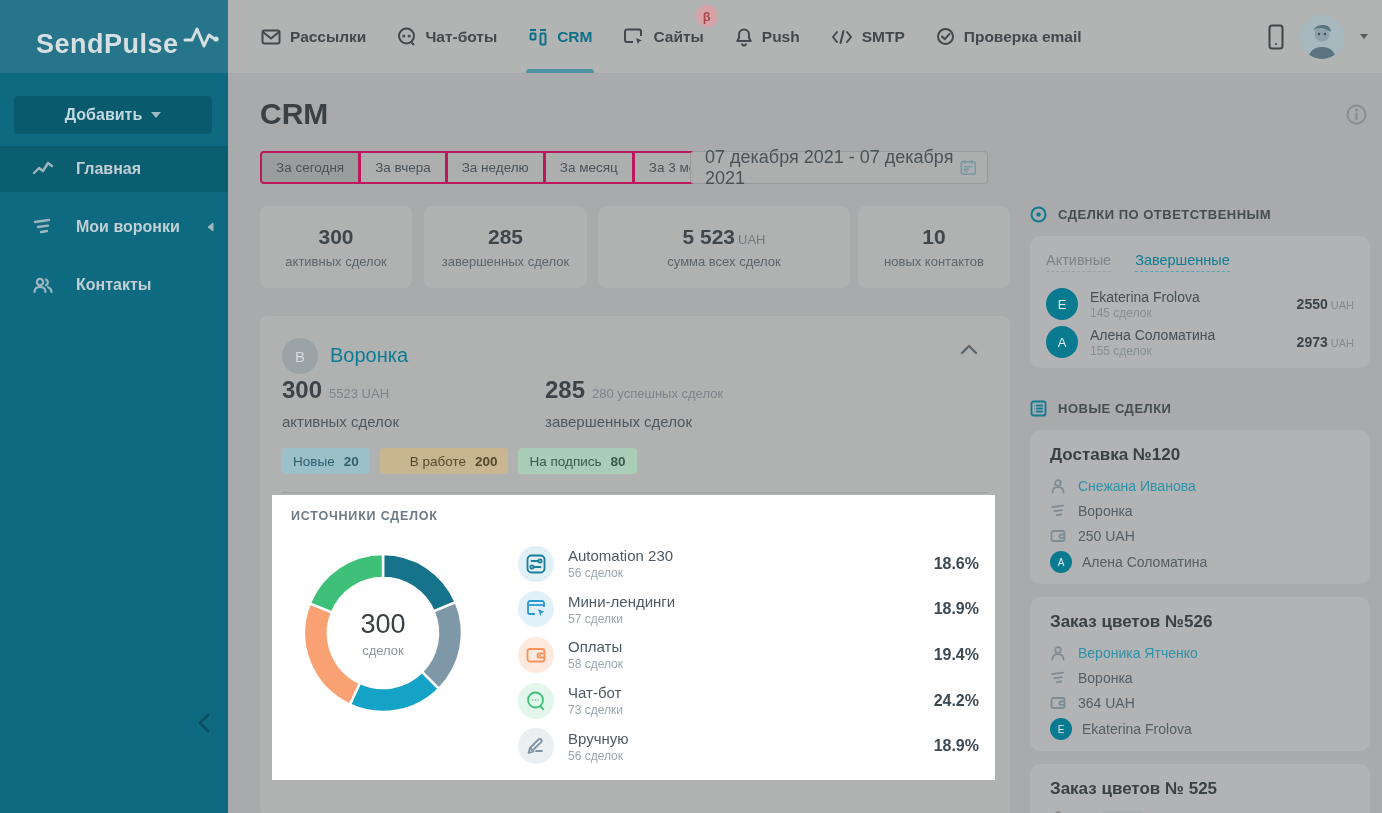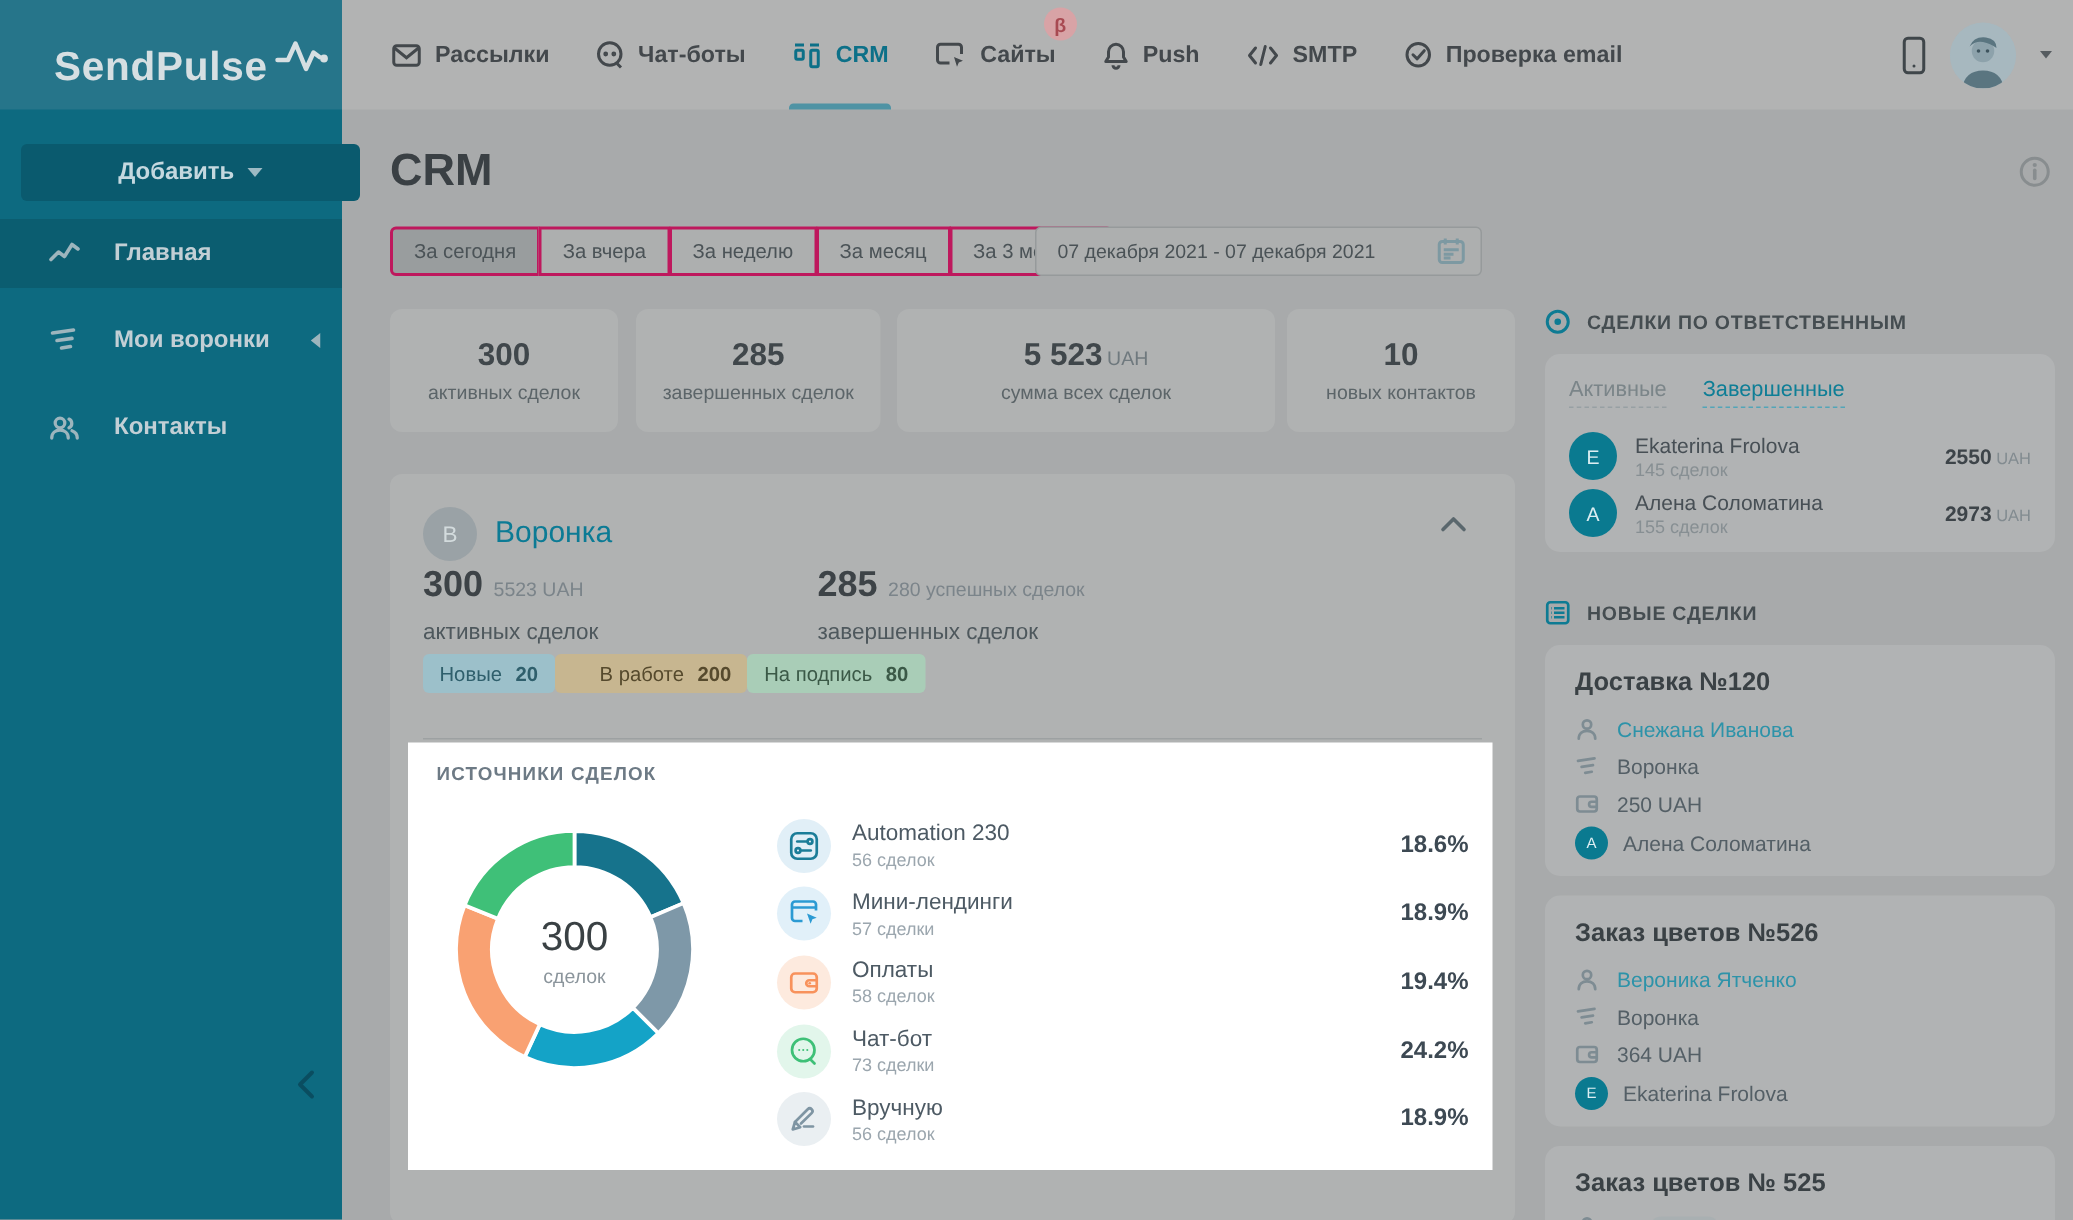--- a/index.html
+++ b/index.html
@@ -4,21 +4,21 @@
 <style>
   * { margin:0; padding:0; box-sizing:border-box; }
   html,body { width:1382px; height:813px; overflow:hidden;
     font-family:"Liberation Sans","DejaVu Sans",sans-serif; background:#a8aaab; }
 
   
   .sidebar { position:absolute; left:0; top:0; width:228px; height:813px; background:#0d6a80; }
   .logo-block { height:73px; background:#26758a; display:flex; align-items:center; padding-left:36px; }
   .logo-text { font-size:27px; font-weight:bold; color:#d6dfe2; letter-spacing:.5px;margin-top:16px; }
   .logo-pulse { margin-left:4px; }
-  .add-btn { position:absolute; left:14px; top:96px; width:226px; height:38px; background:#0a5a6e;
+  .add-btn { position:absolute; left:14px; top:96px; width:198px; height:38px; background:#0a5a6e;
     border:none; border-radius:4px; color:#c4d8df; font-size:16px; font-weight:600;
     display:flex; align-items:center; justify-content:center; gap:9px; cursor:pointer; }
   .caret-down { width:0; height:0; border-left:5px solid transparent; border-right:5px solid transparent; border-top:6px solid #9dbac4; }
   .side-menu { position:absolute; left:0; top:146px; width:228px; }
   .side-item { height:46px; display:flex; align-items:center; padding-left:32px; gap:22px;
     color:#c2cfd5; font-size:16px; font-weight:600; position:relative; cursor:pointer; }
   .side-item.active { background:rgba(0,0,0,.12); }
   .side-item + .side-item { margin-top:12px; }
   .side-item svg { stroke:#9db5bd; }
   .side-sub-caret { position:absolute; right:14px; }
@@ -44,21 +44,21 @@
   .page-title { position:absolute; left:260px; top:97px; font-size:30px; font-weight:bold; color:#3a4044; }
   .info-icon { position:absolute; left:1346px; top:104px; }
   .filters { position:absolute; left:260px; top:151px; display:flex; }
   .filter-btn { height:33px; padding:0 14px; background:#adafaf; border:2px solid #be185d;
     font-size:13.5px; color:#4b5357; margin-left:-1px; cursor:pointer; font-family:inherit; }
   .filter-btn:first-child { border-radius:4px 0 0 4px; margin-left:0; }
   .filter-btn:last-child { border-radius:0 4px 4px 0; }
   .filter-btn.active { background:#999d9e; }
   .datefield { position:absolute; left:690px; top:151px; width:298px; height:33px; background:#adafaf;
     border:1px solid #969a9b; border-radius:4px; display:flex; align-items:center;
-    padding:0 10px 0 14px; font-size:13px; color:#4a5256; cursor:pointer; }
+    padding:0 10px 0 14px; font-size:18px; color:#4a5256; cursor:pointer; }
   .datefield svg { margin-left:auto; }
 
   
   .stat-card { position:absolute; top:206px; height:82px; background:#b0b2b2; border-radius:8px;
     display:flex; flex-direction:column; align-items:center; justify-content:center; gap:5px; }
   .stat-value { font-size:21px; font-weight:bold; color:#40474b; }
   .stat-value .cur { font-size:13px; font-weight:normal; color:#6f797e; margin-left:3px; }
   .stat-label { font-size:13px; color:#5c6569; }
 
   
@@ -66,21 +66,21 @@
     background:#b0b2b2; border-radius:8px; }
   .funnel-avatar { position:absolute; left:22px; top:22px; width:36px; height:36px; border-radius:50%;
     background:#9aa2a6; color:#d3dbdd; font-size:15px; display:flex; align-items:center; justify-content:center; }
   .funnel-title { position:absolute; left:70px; top:28px; font-size:20px; color:#0c7b95; cursor:pointer; }
   .funnel-collapse { position:absolute; right:32px; top:28px; cursor:pointer; }
   .fstat { position:absolute; top:60px; }
   .fstat .line1 { display:flex; align-items:baseline; gap:7px; }
   .fstat .big { font-size:24px; font-weight:bold; color:#3d4347; }
   .fstat .small { font-size:13px; color:#7b848a; }
   .fstat .line2 { margin-top:9px; font-size:15px; color:#4e585d; }
-  .stages { position:absolute; left:22px; top:120px; display:flex; }
+  .stages { position:absolute; left:22px; top:132px; display:flex; gap:10px; }
   .stage { height:26px; border-radius:4px; padding:0 11px; display:flex; align-items:center; gap:9px;
     font-size:13.5px; cursor:pointer; }
   .stage .cnt { font-weight:bold; }
   .funnel-divider { position:absolute; left:22px; right:22px; top:176px; height:1px; background:#9da1a2; }
 
   
   .spotlight { position:absolute; left:12px; top:179px; width:723px; height:285px; background:#ffffff; }
   .src-heading { position:absolute; left:19px; top:14px; font-size:12.5px; font-weight:600;
     letter-spacing:.8px; color:#6d7a85; }
   .donut-wrap { position:absolute; left:26px; top:53px; width:170px; height:170px; }

